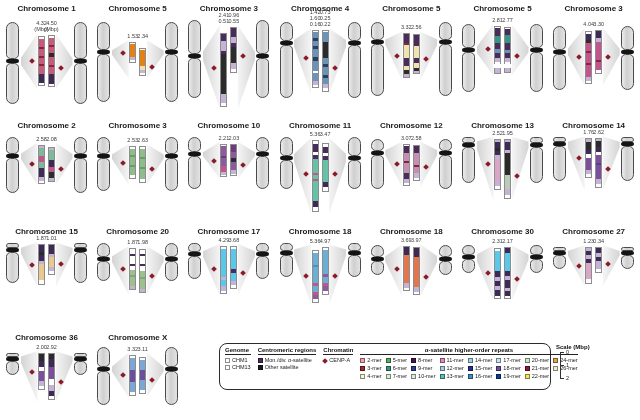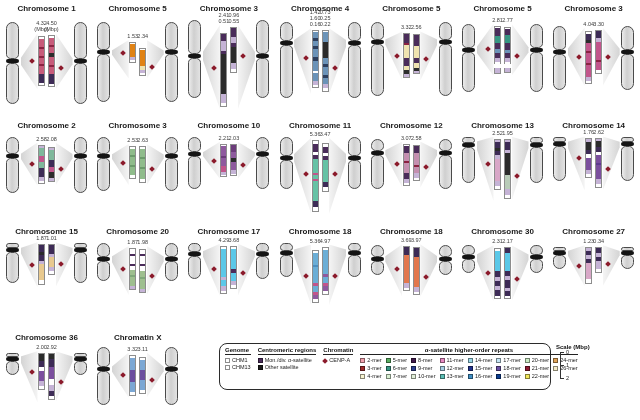--- a/index.html
+++ b/index.html
@@ -1108,21 +1108,21 @@
       <div class="lab" style="left: 29px; top: 13.16px;">
         <div class="labln">2.00</div>
       </div>
       <div class="lab" style="left: 39px; top: 13.16px;">
         <div class="labln">2.92</div>
       </div>
       <div class="diamond" style="left: 29px; top: 38.81px; background: rgb(139, 26, 43);"></div>
       <div class="diamond" style="left: 58px; top: 49.42px; background: rgb(139, 26, 43);"></div>
     </div>
     <div class="cell" style="left: 92.2px; top: 331px;">
-      <div class="title">Chromatin X</div>
+      <div class="title">Chromosome X</div>
       <div class="funnel" style="left: 19.5px; top: 21.54px; height: 45px; background: linear-gradient(90deg, rgb(204, 204, 204), rgb(243, 243, 243)); clip-path: polygon(0% 31.6667%, 100% 0%, 100% 100%, 0% 41.6667%);"></div>
       <div class="funnel" style="left: 54.5px; top: 21.54px; height: 45px; background: linear-gradient(270deg, rgb(204, 204, 204), rgb(243, 243, 243)); clip-path: polygon(0% 0%, 100% 31.6667%, 100% 41.6667%, 0% 100%);"></div>
       <div class="bar" style="left: 37px; top: 23.54px; height: 41px;">
         <div class="seg first" style="height: 3px; background: rgb(255, 255, 255);"></div>
         <div class="seg" style="height: 12px; background: rgb(123, 167, 212);"></div>
         <div class="seg" style="height: 12px; background: rgb(107, 79, 158);"></div>
         <div class="seg" style="height: 10px; background: rgb(123, 167, 212);"></div>
         <div class="seg last" style="height: 4px; background: rgb(255, 255, 255);"></div>
       </div>
       <div class="bar" style="left: 47px; top: 25.54px; height: 37px;">

